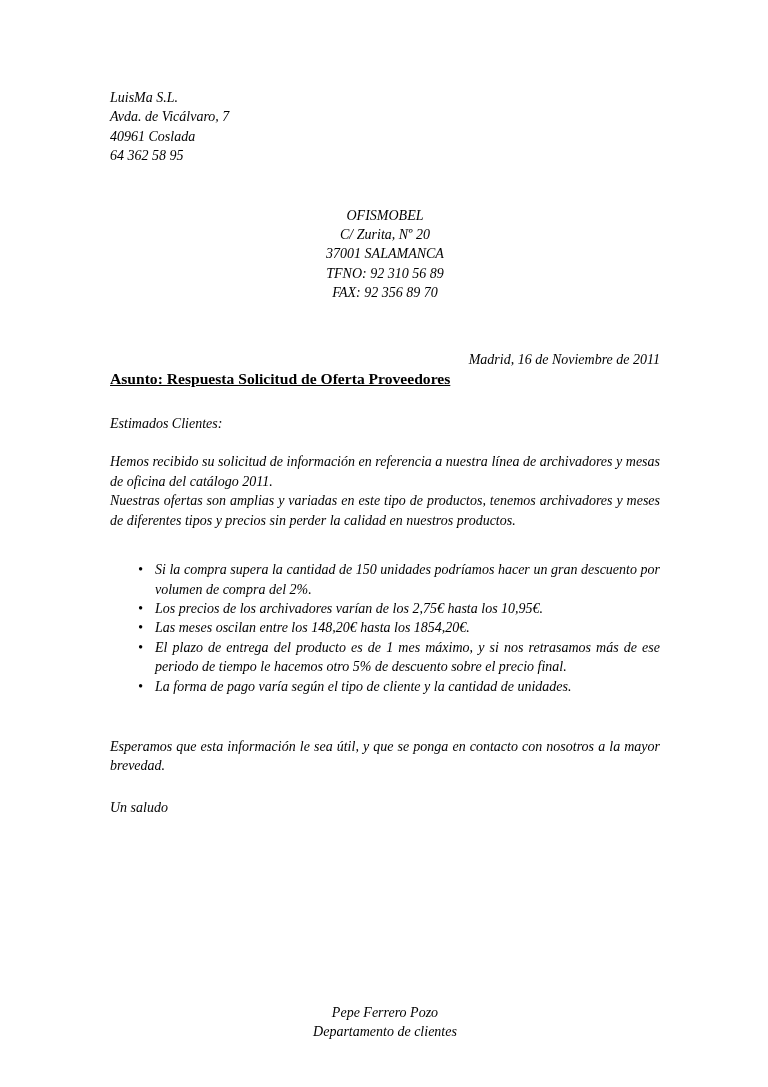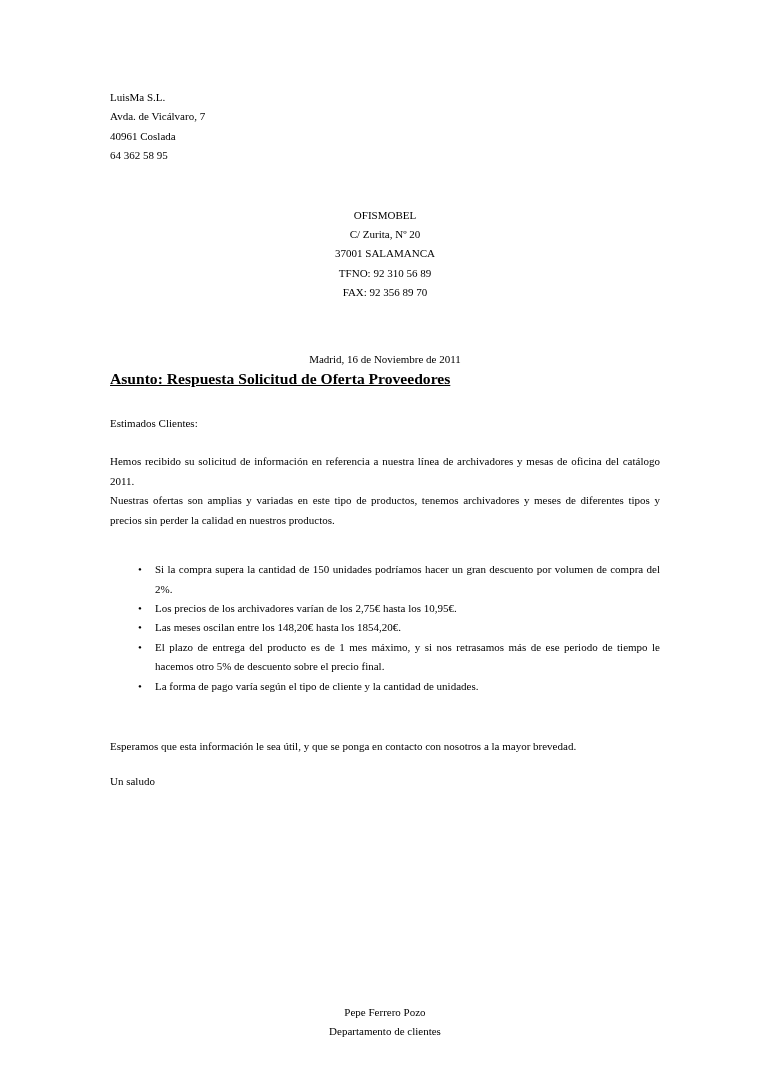--- a/index.html
+++ b/index.html
@@ -21,22 +21,23 @@
     box-sizing: border-box;
     overflow: hidden;
   }
   .content {
     position: absolute;
     left: 110px;
     top: 88px;
     width: 550px;
   }
   .txt {
-    font-size: 11px;
+    font-size: 14px;
     line-height: 19.4px;
+    font-style: italic;
   }
 
   
   .sender {
     margin: 0;
   }
   .sender div {
     white-space: nowrap;
   }
 
@@ -45,21 +46,21 @@
     text-align: right;
     margin-top: 40px;
   }
   .recipient div {
     white-space: nowrap;
     text-align: center;
   }
 
   
   .dateline {
-    text-align: center;
+    text-align: right;
     margin-top: 47px;
   }
 
   
   .subject {
     font-weight: bold;
     text-decoration: underline;
     font-size: 15.6px;
     line-height: 20px;
   }
@@ -94,21 +95,21 @@
     top: 0;
     line-height: 19.4px;
   }
 
   
   .closing {
     margin-top: 41px;
     text-align: justify;
   }
   .regards {
-    margin-top: 16px;
+    margin-top: 22px;
   }
 
   
   .signature {
     position: absolute;
     left: 110px;
     top: 1003px;
     width: 550px;
     text-align: center;
   }

